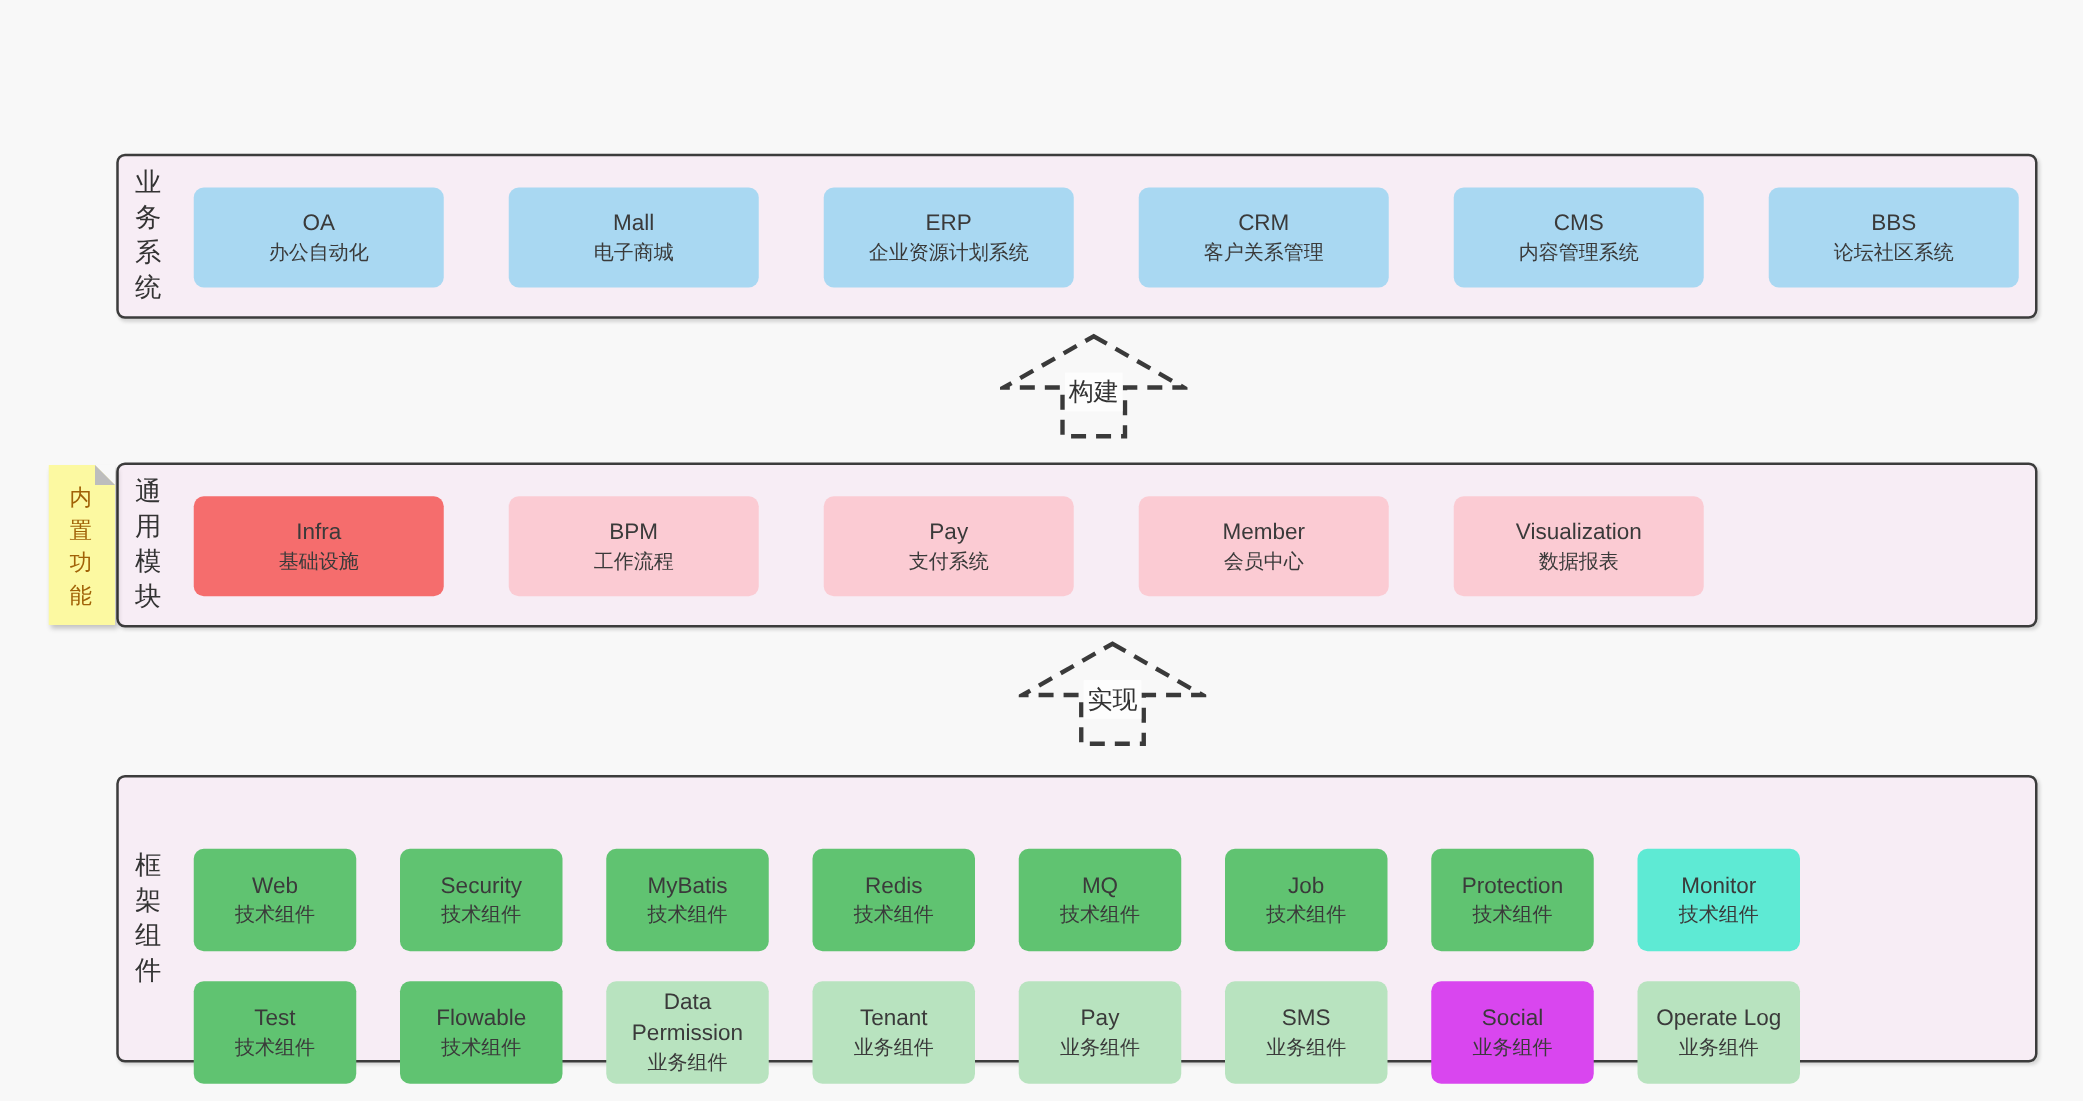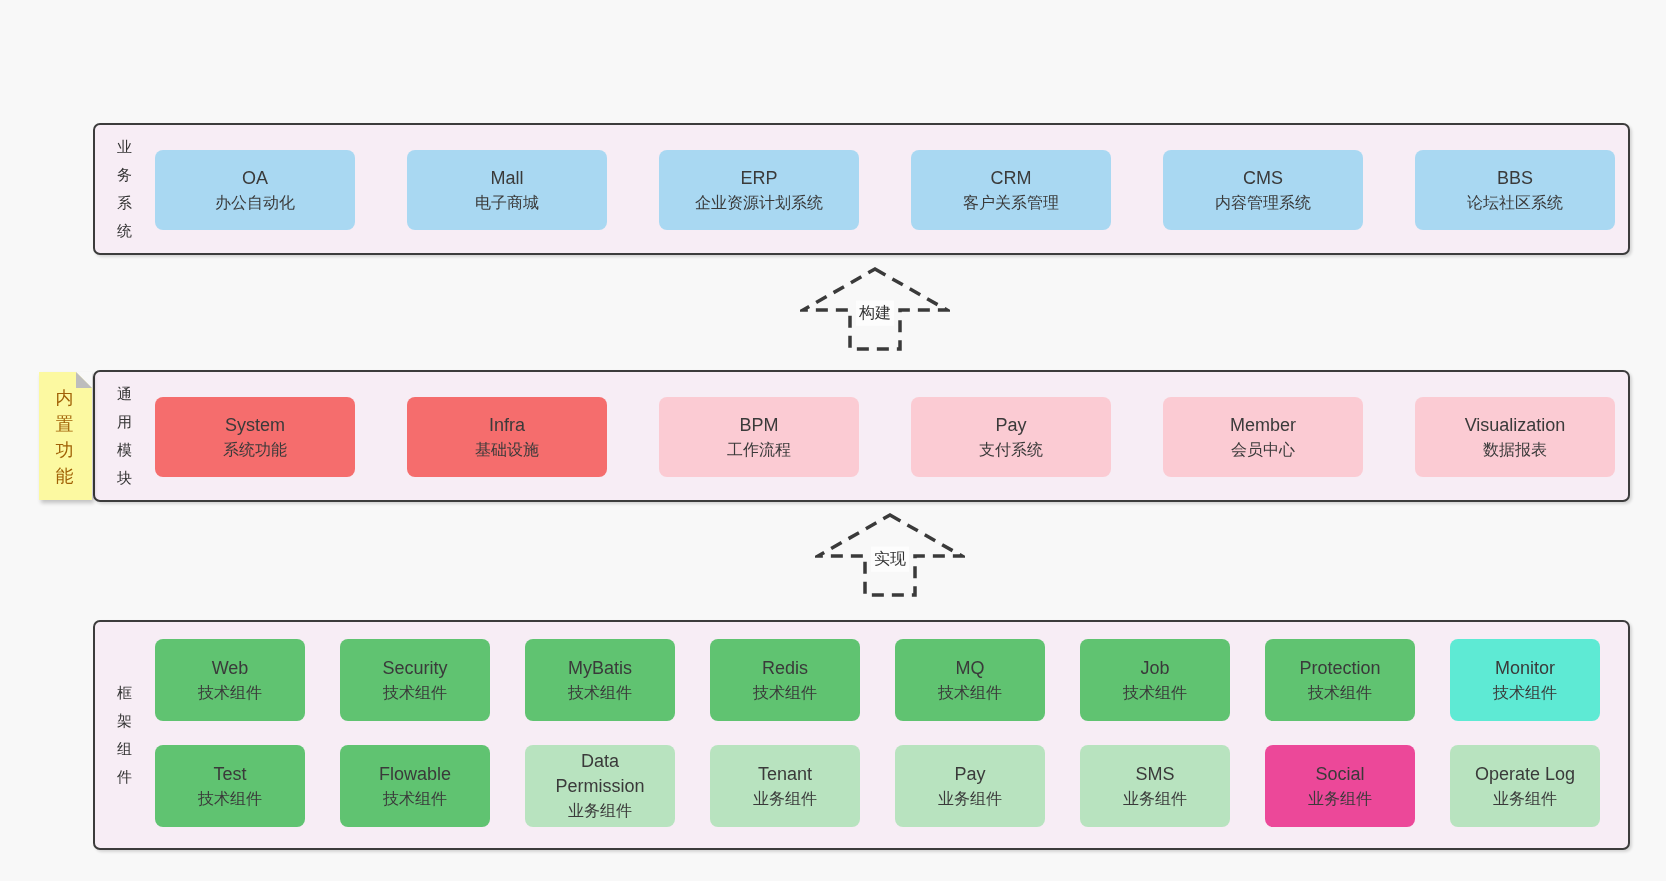--- a/index.html
+++ b/index.html
@@ -14,36 +14,36 @@
     position:absolute;left:93px;width:1537px;
     background:#f7edf5;border:2px solid #3c3c3c;border-radius:7px;
     box-shadow:2px 2px 3px rgba(0,0,0,.14);
     box-sizing:border-box;
   }
   #layer-business{top:123px;height:132px;}
   #layer-modules{top:370px;height:132px;}
   #layer-components{top:620px;height:230px;}
   .vlabel{
     position:absolute;left:13px;top:50%;transform:translateY(-50%);
-    width:24px;text-align:right;font-size:15px;line-height:28px;
+    width:24px;text-align:left;font-size:21px;line-height:28px;
     color:#333;word-break:break-all;
   }
   
   .row{position:absolute;left:60px;display:flex;}
   .row-wide{top:25px;gap:52px;}
   .row-grid{gap:35px;}
   #components-row-1{top:17px;}
   #components-row-2{top:123px;}
   .box{
     border-radius:8px;display:flex;flex-direction:column;
     justify-content:center;align-items:center;text-align:center;
     box-sizing:border-box;
   }
   .row-wide .box{width:200px;height:80px;}
-  .row-grid .box{width:150px;height:82px;}
+  .row-grid .box{width:130px;height:82px;margin-top:40px;}
   .box-name{font-size:18px;line-height:25px;color:#3a3a3a;}
   .row-grid .box-name{max-width:118px;}
   .box-desc{font-size:16px;line-height:24px;color:#3a3a3a;}
   
   .note{
     position:absolute;left:39px;width:53px;background:#fcf9a1;
     box-shadow:2px 3px 4px rgba(0,0,0,.22);z-index:3;
   }
   #note-features{top:372px;height:128px;}
   #note-components{top:655px;height:135px;}
@@ -62,21 +62,21 @@
   }
   #note-features .note-text{top:13px;}
   #note-components .note-text{top:17px;}
   
   .up-arrow{position:absolute;width:150px;height:86px;}
   #arrow-build{left:800px;top:266px;}
   #arrow-implement{left:815px;top:512px;text-align:center;}
   .up-arrow svg{position:absolute;left:0;top:0;}
   .arrow-label{
     position:absolute;left:50%;top:46px;transform:translate(-50%,-45%);
-    background:#fdfdfd;padding:2px 3px;font-size:16px;color:#333;
+    background:#fdfdfd;padding:2px 3px;font-size:20px;color:#333;
     white-space:nowrap;z-index:2;
   }
 </style>
 </head>
 <body>
 
 <div id="stage">
 
   <div class="layer" id="layer-business">
     <div class="vlabel">业务系统</div>
@@ -112,24 +112,20 @@
     <svg width="150" height="86" viewBox="0 0 150 86">
       <polygon points="75,3 147,44 100,44 100,83 50,83 50,44 3,44" fill="none" stroke="#3a3a3a" stroke-width="3.5" stroke-dasharray="12 8"></polygon>
     </svg>
     <span class="arrow-label">构建</span>
   </div>
 
   <div class="layer" id="layer-modules">
     <div class="vlabel">通用模块</div>
     <div class="row row-wide">
         <div class="box" style="background: rgb(245, 109, 109);">
-          <div class="box-name">System</div>
-          <div class="box-desc">系统功能</div>
-        </div>
-        <div class="box" style="background: rgb(245, 109, 109);">
           <div class="box-name">Infra</div>
           <div class="box-desc">基础设施</div>
         </div>
         <div class="box" style="background: rgb(251, 203, 211);">
           <div class="box-name">BPM</div>
           <div class="box-desc">工作流程</div>
         </div>
         <div class="box" style="background: rgb(251, 203, 211);">
           <div class="box-name">Pay</div>
           <div class="box-desc">支付系统</div>
@@ -209,21 +205,21 @@
           <div class="box-desc">业务组件</div>
         </div>
         <div class="box" style="background: rgb(184, 227, 191);">
           <div class="box-name">Pay</div>
           <div class="box-desc">业务组件</div>
         </div>
         <div class="box" style="background: rgb(184, 227, 191);">
           <div class="box-name">SMS</div>
           <div class="box-desc">业务组件</div>
         </div>
-        <div class="box" style="background: #ec4899;">
+        <div class="box" style="background: #d946ef;">
           <div class="box-name">Social</div>
           <div class="box-desc">业务组件</div>
         </div>
         <div class="box" style="background: rgb(184, 227, 191);">
           <div class="box-name">Operate Log</div>
           <div class="box-desc">业务组件</div>
         </div>
       </div>
   </div>
 

